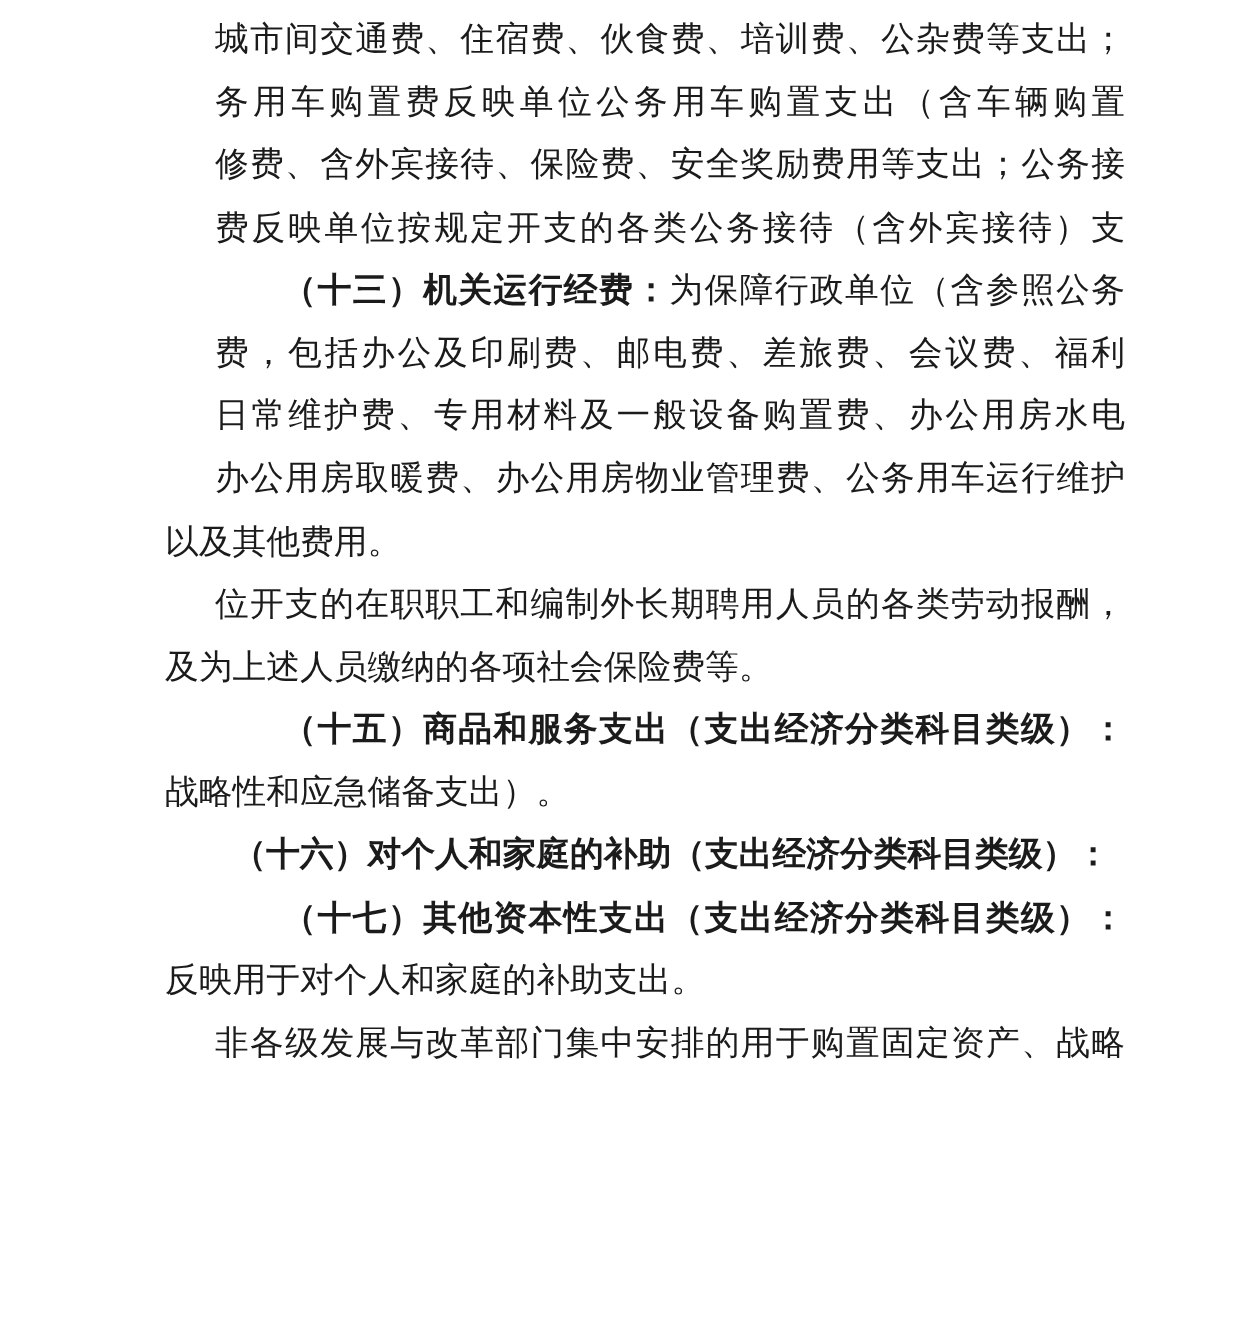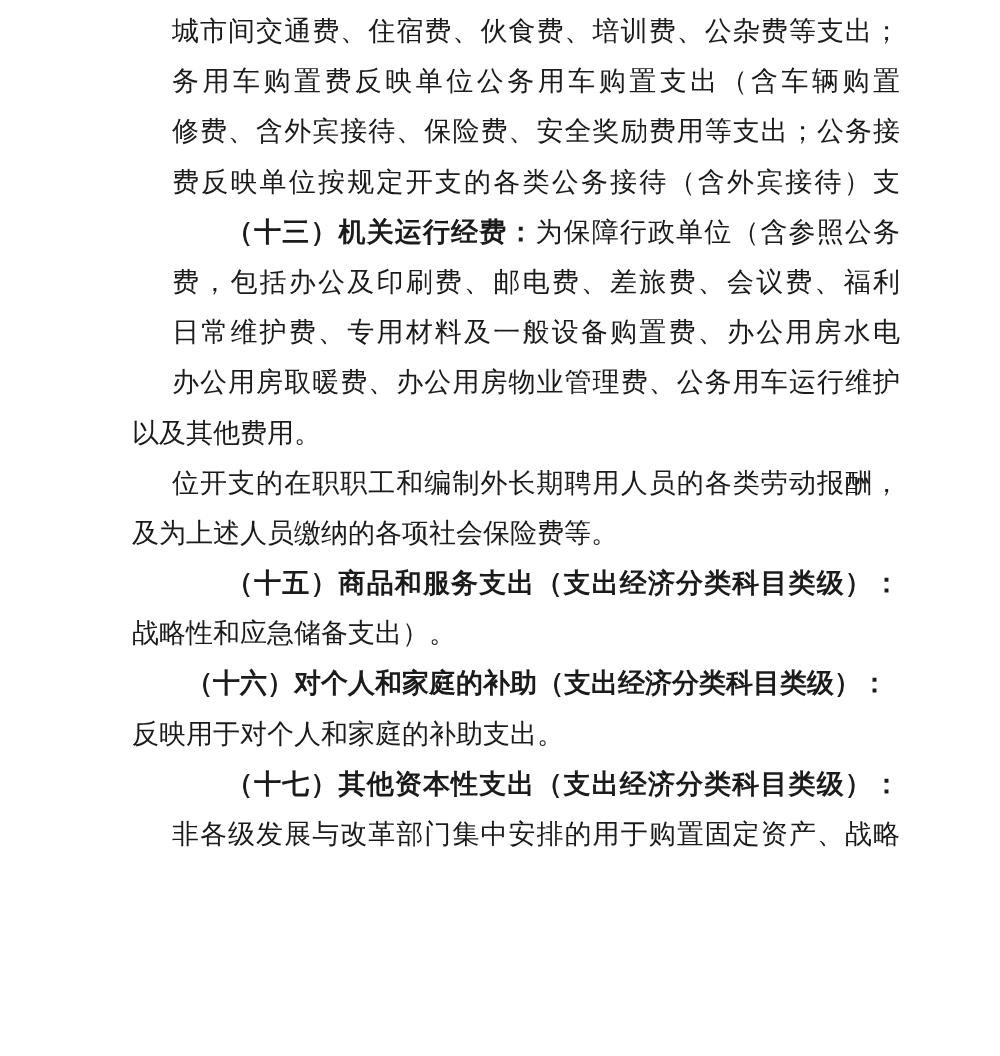--- a/index.html
+++ b/index.html
@@ -51,17 +51,17 @@
       <div class="line justify indent"><span class="seg bold">（十三）机关运行经费：</span><span class="seg">为保障行政单位（含参照公务员</span></div>
       <div class="line justify"><span class="seg">费，包括办公及印刷费、邮电费、差旅费、会议费、福利费、</span></div>
       <div class="line justify"><span class="seg">日常维护费、专用材料及一般设备购置费、办公用房水电费、</span></div>
       <div class="line justify"><span class="seg">办公用房取暖费、办公用房物业管理费、公务用车运行维护费</span></div>
       <div class="line"><span class="seg">以及其他费用。</span></div>
       <div class="line justify"><span class="seg">位开支的在职职工和编制外长期聘用人员的各类劳动报酬，以</span></div>
       <div class="line"><span class="seg">及为上述人员缴纳的各项社会保险费等。</span></div>
       <div class="line justify indent"><span class="seg bold">（十五）商品和服务支出（支出经济分类科目类级）：</span><span class="seg">反映</span></div>
       <div class="line"><span class="seg">战略性和应急储备支出）。</span></div>
       <div class="line indent"><span class="seg bold">（十六）对个人和家庭的补助（支出经济分类科目类级）：</span></div>
+      <div class="line justify indent"><span class="seg bold">（十七）其他资本性支出（支出经济分类科目类级）：</span><span class="seg">反映</span></div>
       <div class="line"><span class="seg">反映用于对个人和家庭的补助支出。</span></div>
-      <div class="line justify indent"><span class="seg bold">（十七）其他资本性支出（支出经济分类科目类级）：</span><span class="seg">反映</span></div>
       <div class="line justify"><span class="seg">非各级发展与改革部门集中安排的用于购置固定资产、战略性</span></div>
     </div>
 </div>
 
 </body></html>

